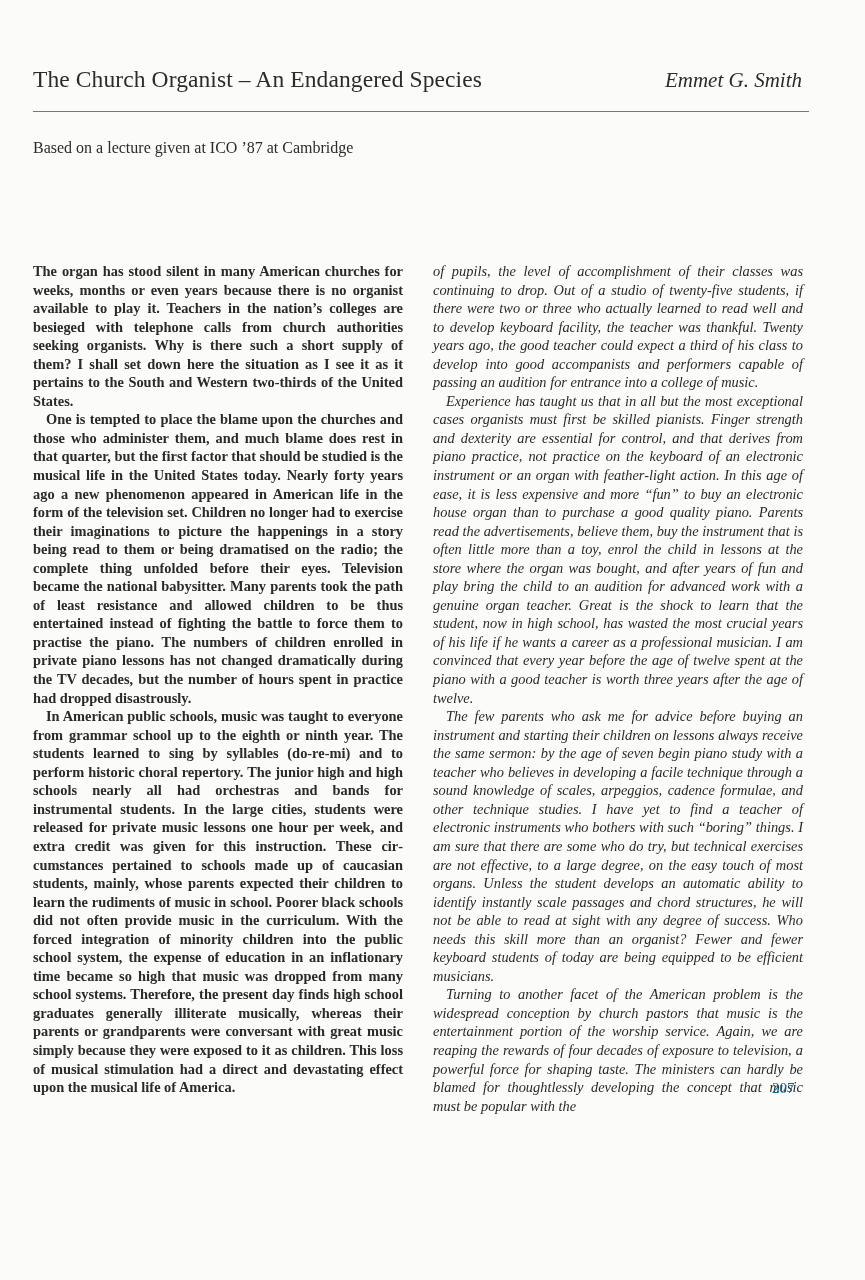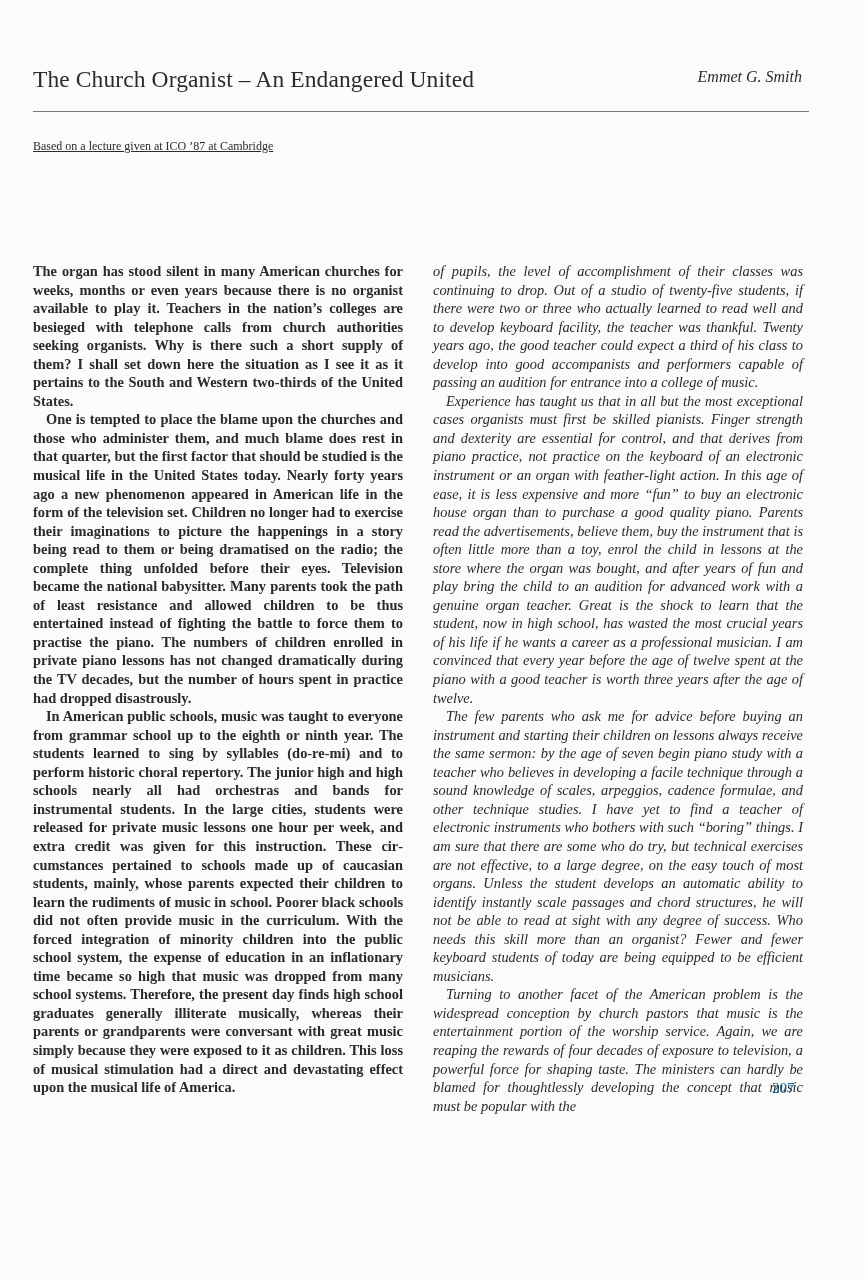--- a/index.html
+++ b/index.html
@@ -5,44 +5,44 @@
   html, body { margin: 0; padding: 0; }
   body {
     width: 865px; height: 1280px; background: #fbfbf9; position: relative; overflow: hidden;
     font-family: "Liberation Serif", "DejaVu Serif", serif; color: #2a2a2a;
   }
   .title {
     position: absolute; left: 33px; top: 66px; font-size: 23.5px; letter-spacing: 0.1px;
     white-space: nowrap; color: #2b2b2b;
   }
   .author {
-    position: absolute; right: 63px; top: 68px; font-size: 16px; font-style: italic; white-space: nowrap; color: #2b2b2b;
+    position: absolute; right: 63px; top: 68px; font-size: 21px; font-style: italic; white-space: nowrap; color: #2b2b2b;
   }
   .rule {
     position: absolute; left: 33px; top: 111px; width: 776px; height: 0; border-top: 1px solid #777;
   }
   .subtitle {
-    position: absolute; left: 33px; top: 139px; font-size: 12px; white-space: nowrap; color: #2b2b2b; text-decoration: underline;
+    position: absolute; left: 33px; top: 139px; font-size: 16px; white-space: nowrap; color: #2b2b2b;
   }
   .col {
     position: absolute; top: 262px; width: 370px; font-size: 14.4px; line-height: 18.55px;
     text-align: justify; hyphens: manual;
   }
   .col.left { left: 33px; font-weight: bold; }
   .col.right { left: 433px; width: 370px; font-style: italic; }
   .col p { margin: 0; text-indent: 13px; }
   .col p.first { text-indent: 0; }
   .pagenum {
     position: absolute; left: 772px; top: 1080px; font-size: 15px; color: #0369a1;
   }
 </style>
 </head>
 <body>
 
-<div class="title">The Church Organist – An Endangered United</div>
+<div class="title">The Church Organist – An Endangered Species</div>
 <div class="author">Emmet G. Smith</div>
 <div class="rule"></div>
 <div class="subtitle">Based on a lecture given at ICO ’87 at Cambridge</div>
 
 <div class="col left">
   <p class="first">The organ has stood silent in many American churches for weeks, months or even years because there is no organist available to play it. Teachers in the nation’s col­leges are besieged with telephone calls from church authorities seeking organists. Why is there such a short supply of them? I shall set down here the situation as I see it as it pertains to the South and Western two-thirds of the United States.</p>
   <p>One is tempted to place the blame upon the churches and those who administer them, and much blame does rest in that quarter, but the first factor that should be studied is the musical life in the United States today. Nearly forty years ago a new phenomenon appeared in American life in the form of the television set. Children no longer had to exercise their imaginations to picture the happenings in a story being read to them or being dramatised on the radio; the complete thing unfolded before their eyes. Television became the national baby­sitter. Many parents took the path of least resistance and allowed children to be thus entertained instead of fighting the battle to force them to practise the piano. The numbers of children enrolled in private piano lessons has not changed dramatically during the TV decades, but the number of hours spent in practice had dropped disastrously.</p>
   <p>In American public schools, music was taught to everyone from grammar school up to the eighth or ninth year. The students learned to sing by syllables (do-re-mi) and to perform historic choral repertory. The junior high and high schools nearly all had orchestras and bands for instrumental students. In the large cities, students were released for private music lessons one hour per week, and extra credit was given for this instruction. These cir­cumstances pertained to schools made up of caucasian students, mainly, whose parents expected their children to learn the rudiments of music in school. Poorer black schools did not often provide music in the curriculum. With the forced integration of minority children into the public school system, the expense of education in an in­flationary time became so high that music was dropped from many school systems. Therefore, the present day finds high school graduates generally illiterate musical­ly, whereas their parents or grandparents were conver­sant with great music simply because they were exposed to it as children. This loss of musical stimulation had a direct and devastating effect upon the musical life of America.</p>
 </div>
 

